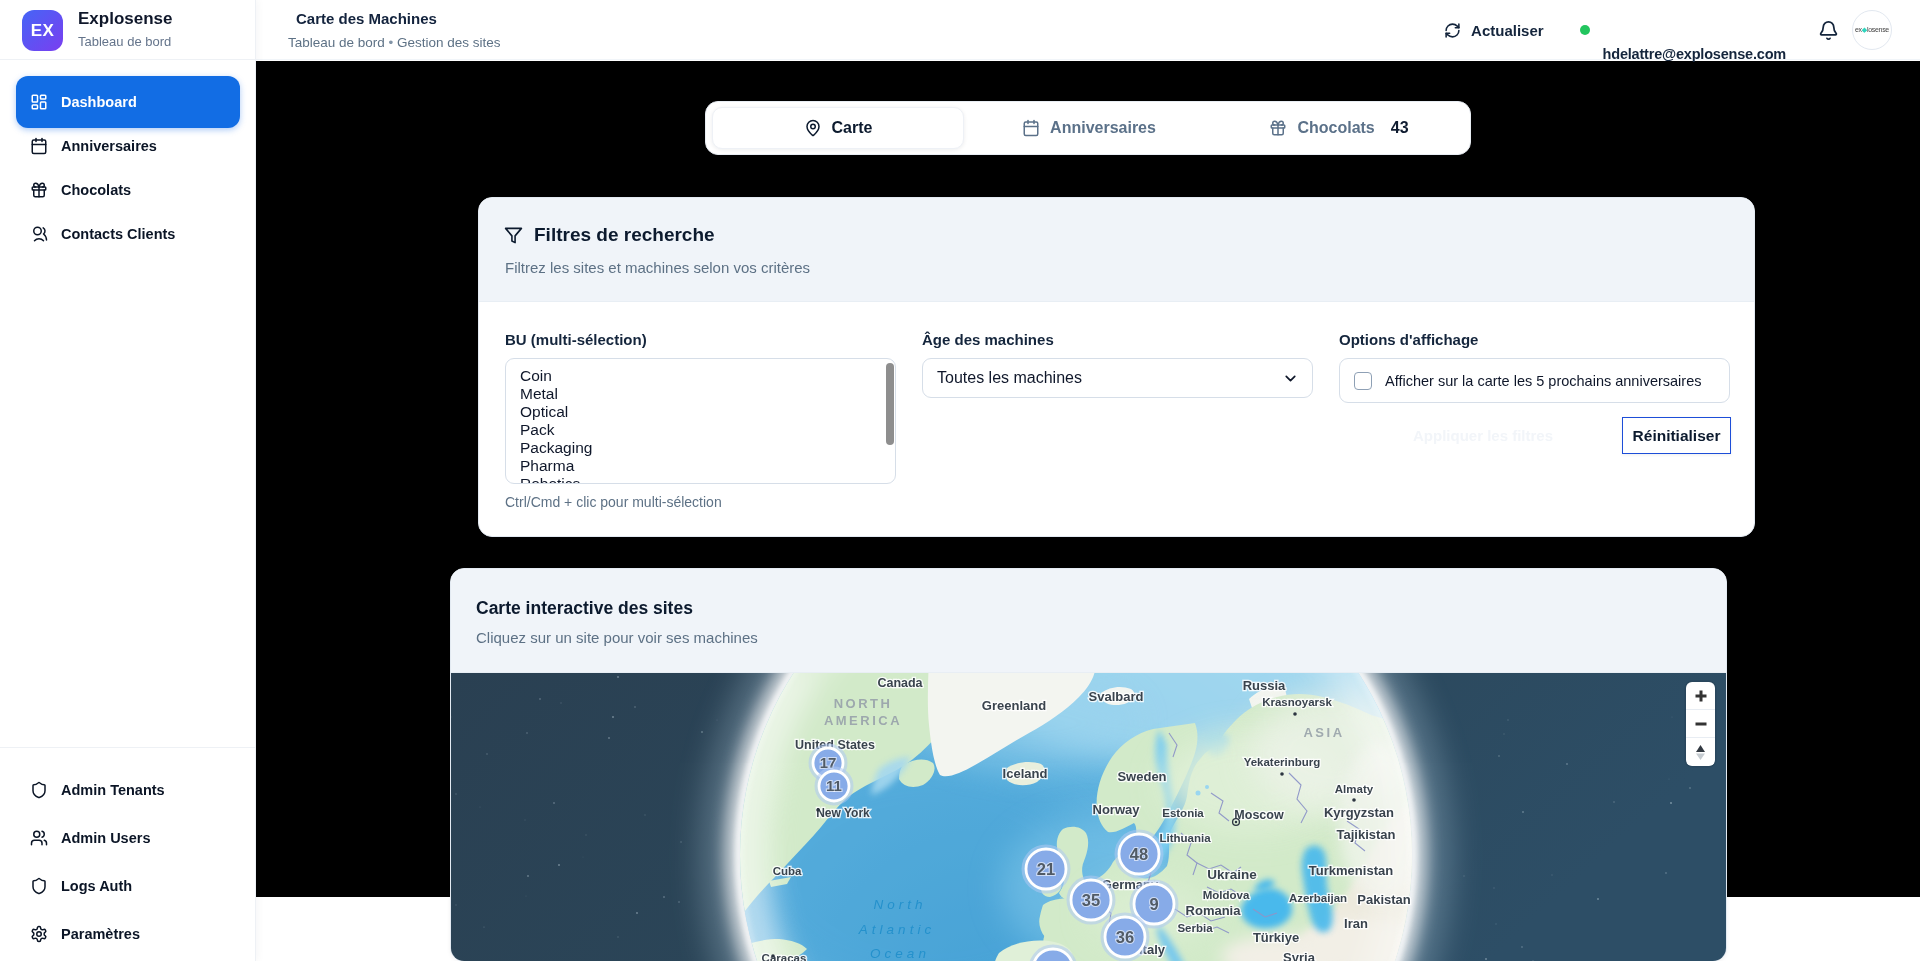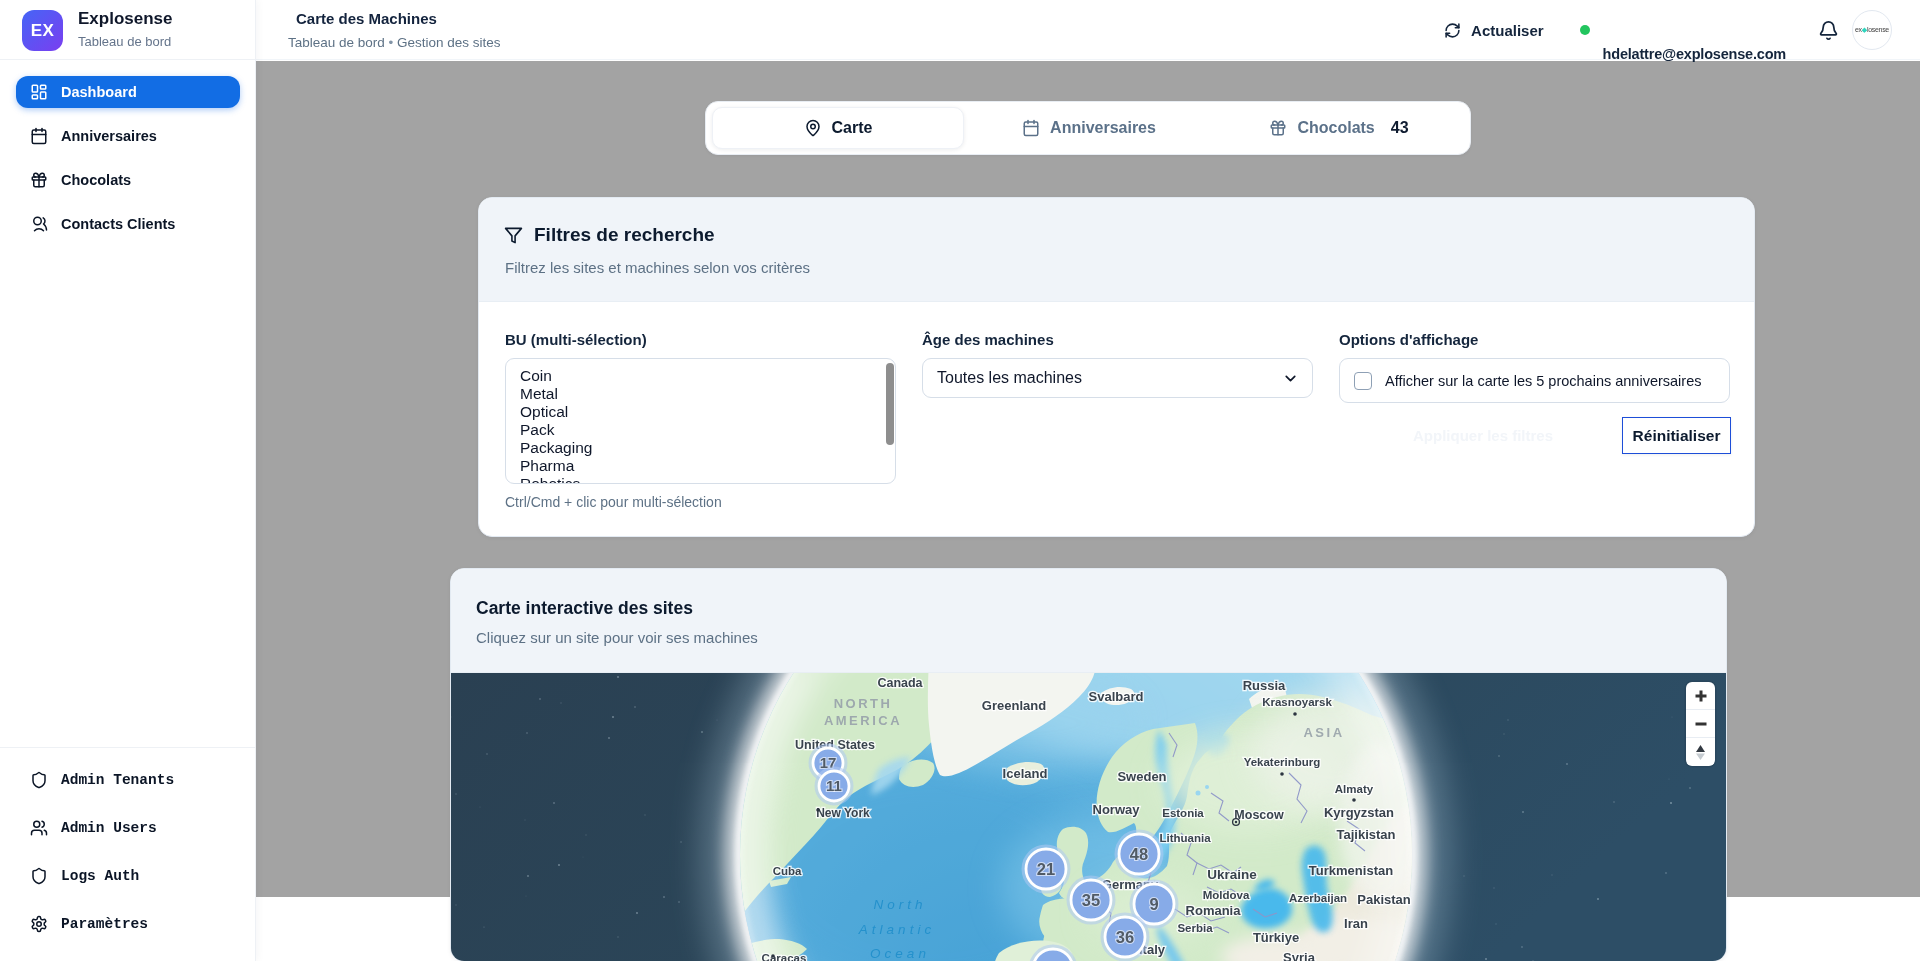--- a/index.html
+++ b/index.html
@@ -3,36 +3,36 @@
 <meta charset="utf-8">
 <style>
 * { margin:0; padding:0; box-sizing:border-box; }
 html,body { width:1920px; height:961px; overflow:hidden; background:#fff; font-family:"Liberation Sans", sans-serif; }
 
 #sidebar { position:absolute; left:0; top:0; width:256px; height:961px; background:#fff; border-right:1px solid #eef1f5; box-shadow:2px 0 8px rgba(15,23,42,0.04); z-index:5; }
 #sb-head { position:absolute; left:0; top:0; width:100%; height:60px; border-bottom:1px solid #eef1f5; }
 #logo { position:absolute; left:22px; top:10px; width:41px; height:41px; border-radius:12px; background:linear-gradient(135deg,#4565f6 0%,#7a3ef0 100%); color:#fff; font-weight:bold; font-size:17px; display:flex; align-items:center; justify-content:center; letter-spacing:0.5px; }
 #sb-title { position:absolute; left:78px; top:9px; font-size:17px; font-weight:bold; color:#0f172a; }
 #sb-sub { position:absolute; left:78px; top:34px; font-size:13px; color:#64748b; }
-.nav-item { position:absolute; left:16px; width:224px; height:32px; border-radius:12px; display:flex; align-items:center; color:#0b1526; font-size:14.5px; font-weight:600; }
+.nav-item { position:absolute; left:16px; width:224px; height:52px; border-radius:12px; display:flex; align-items:center; color:#0b1526; font-size:14.5px; font-weight:600; }
 .nav-item svg { margin-left:14px; margin-right:13px; flex:0 0 auto; }
 .nav-item.active { background:#126de4; color:#fff; box-shadow:0 2px 6px rgba(26,108,232,0.35); }
-.nav-b { font-size:14.5px;font-family:Liberation Mono, monospace; }
+.nav-b { font-size:14.5px; }
 #sb-div { position:absolute; left:0; top:747px; width:256px; height:1px; background:#eef1f5; }
 
 #header { position:absolute; left:256px; top:0; width:1664px; height:60px; background:#fff; border-bottom:1px solid #f1f5f9; z-index:4; }
 #h-title { position:absolute; left:40px; top:10px; font-size:15px; font-weight:bold; color:#13233d; }
 #h-crumb { position:absolute; left:32px; top:35px; font-size:13.5px; color:#5d7185; }
 #h-right { position:absolute; right:0; top:0; height:60px; display:flex; align-items:center; }
 .h-refresh { display:flex; align-items:center; gap:10px; color:#14253c; font-size:15px; font-weight:600; }
 .gdot { width:10px; height:10px; border-radius:50%; background:#22c55e; }
 .h-mail { color:#14253c; font-size:14.5px; font-weight:bold; letter-spacing:-0.2px;margin-top:48px; }
 #avatar { width:40px; height:40px; border-radius:50%; border:1px solid #e2e8f0; background:#fff; display:flex; align-items:center; justify-content:center; }
 
-#main { position:absolute; left:256px; top:61px; width:1664px; height:836px; background:#a3a3a3; }
+#main { position:absolute; left:256px; top:61px; width:1664px; height:836px; background:#000000; }
 
 #tabbar { position:absolute; left:449px; top:40px; width:766px; height:54px; background:#fff; border:1px solid #e8edf3; border-radius:13px; box-shadow:0 1px 3px rgba(15,23,42,0.05); display:flex; align-items:center; padding:6px; }
 .tab { flex:1; height:42px; border-radius:10px; display:flex; align-items:center; justify-content:center; gap:10px; font-size:16px; font-weight:bold; color:#5b7189; }
 .tab.active { background:#fff; border:1px solid #eef1f6; box-shadow:0 1px 4px rgba(15,23,42,0.08); color:#0c1a2e; }
 .tab .badge { font-weight:bold; color:#0f1c30; margin-left:6px; }
 
 .card { position:absolute; left:194px; width:1277px; background:#fff; border:1px solid #e3eaf2; border-radius:14px; box-shadow:0 1px 4px rgba(15,23,42,0.05); overflow:hidden; }
 #card-filters { top:136px; height:340px;margin-left:28px; }
 .card-head { background:#f0f4f9; border-bottom:1px solid #e8eef4; }
 #cf-head { height:104px; }

